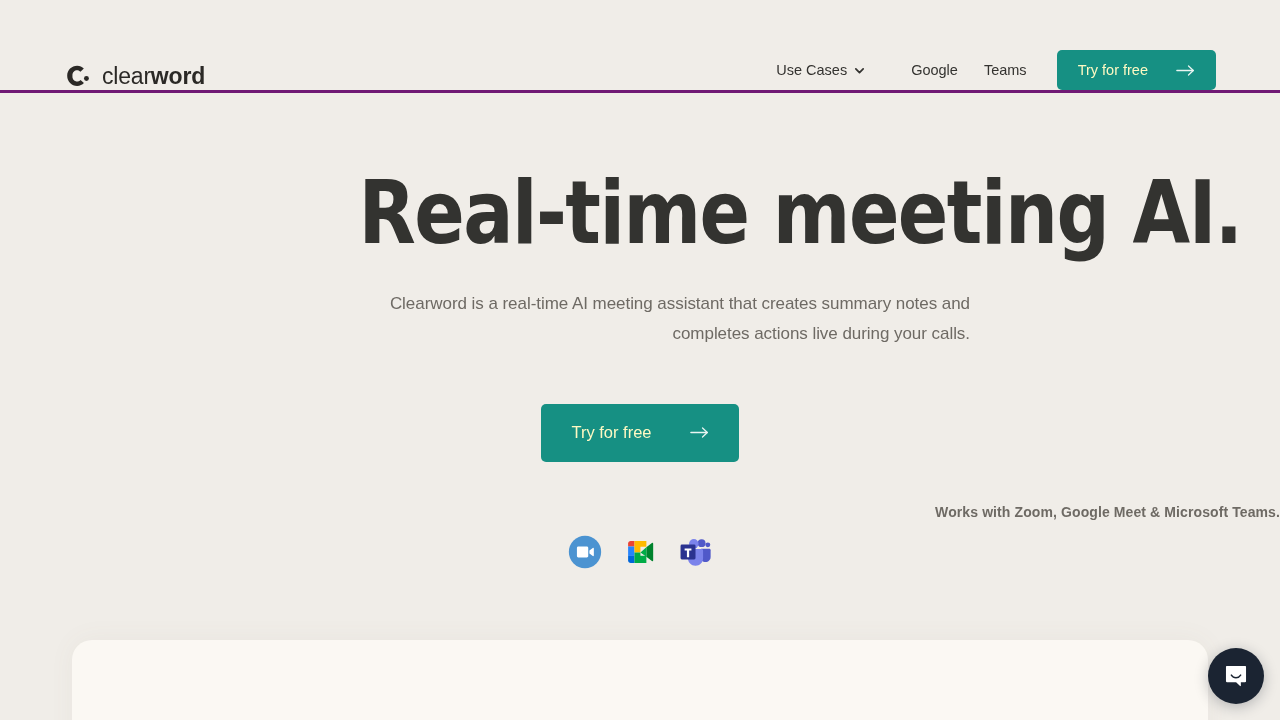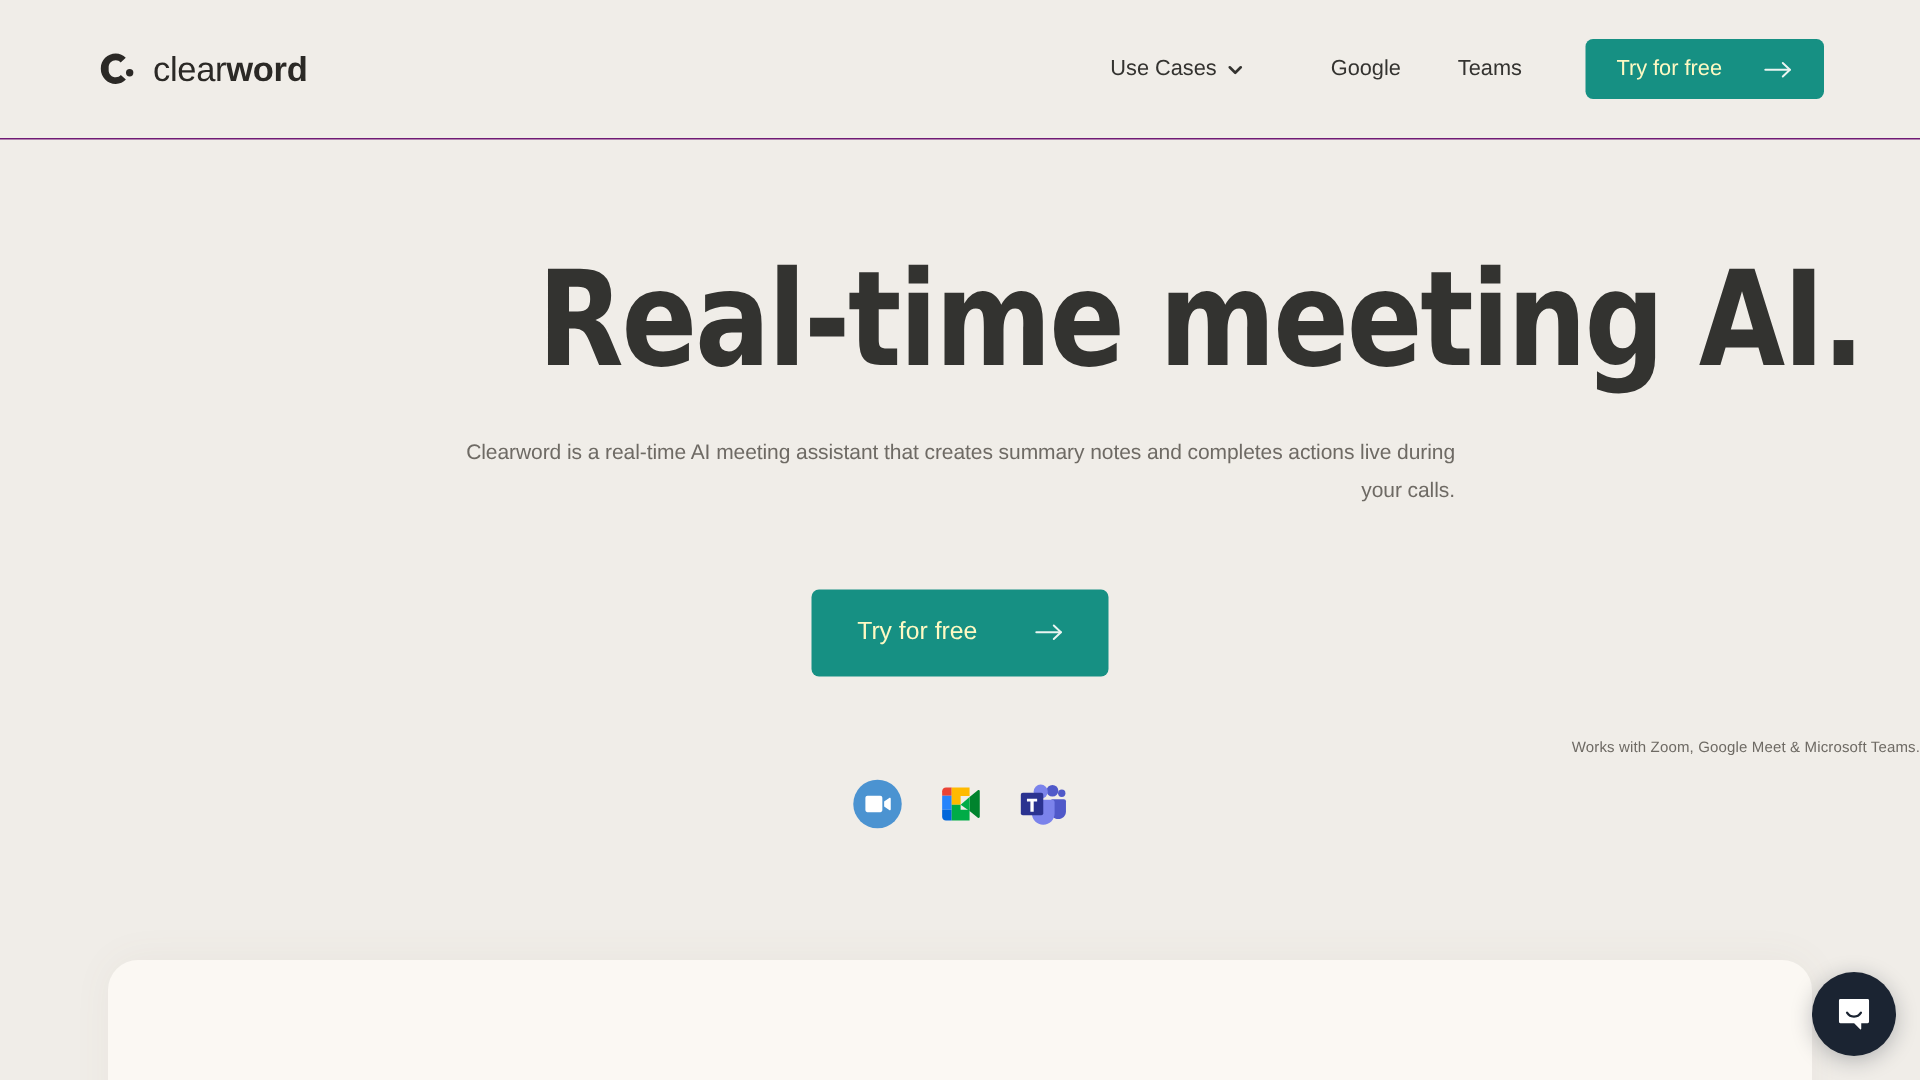--- a/index.html
+++ b/index.html
@@ -14,23 +14,23 @@
     background: #F0EDE8;
     font-family: "Liberation Sans", "DejaVu Sans", sans-serif;
     -webkit-font-smoothing: antialiased;
     position: relative;
   }
 
   
   .site-header {
     position: relative;
     height: 93px;
-    border-bottom: 1px solid #701a75;
-    display: flex;
-    align-items: center;
+    border-bottom: 3px solid #701a75;
+    display: flex;
+    align-items: flex-end;
     padding: 0 64px 0 64px;
     background: #F0EDE8;
   }
 
   .brand {
     display: flex;
     align-items: center;
     gap: 11px;
     text-decoration: none;
     cursor: pointer;
@@ -50,21 +50,21 @@
     white-space: nowrap;
     font-weight: 400;
   }
   .brand-word b { font-weight: 700; }
 
   .nav-spacer { flex: 1 1 auto; }
 
   .main-nav {
     display: flex;
     align-items: center;
-    gap: 12px;
+    gap: 0;
   }
 
   .nav-item {
     font-size: 14.5px;
     color: #343330;
     text-decoration: none;
     display: flex;
     align-items: center;
     gap: 7px;
     cursor: pointer;
@@ -125,21 +125,21 @@
     font-weight: 700;
     color: #333330;
     letter-spacing: -1.6px;
     transform: scaleX(0.94);
     transform-origin: center;
   }
 
   .hero-sub {
     margin: 32px auto 0;
     max-width: 660px;
-    font-size: 14px;
+    font-size: 17px;
     line-height: 1.78;
     color: #6E6A64;
     letter-spacing: -0.05px;
   }
 
   .hero-cta-wrap {
     margin-top: 54px;
     display: flex;
     justify-content: center;
   }
@@ -147,23 +147,24 @@
   .btn-hero {
     height: 58px;
     padding: 0 30px;
     gap: 38px;
     font-size: 16.5px;
     border-radius: 5px;
   }
 
   .works-with {
     margin-top: 42px;
-    font-size: 10px;
+    font-size: 14px;
     color: #6E6A64;
     letter-spacing: 0.1px;
+    font-weight: bold;
   }
 
   .integrations {
     margin-top: 15px;
     display: flex;
     justify-content: center;
     align-items: center;
     gap: 21px;
   }
 

